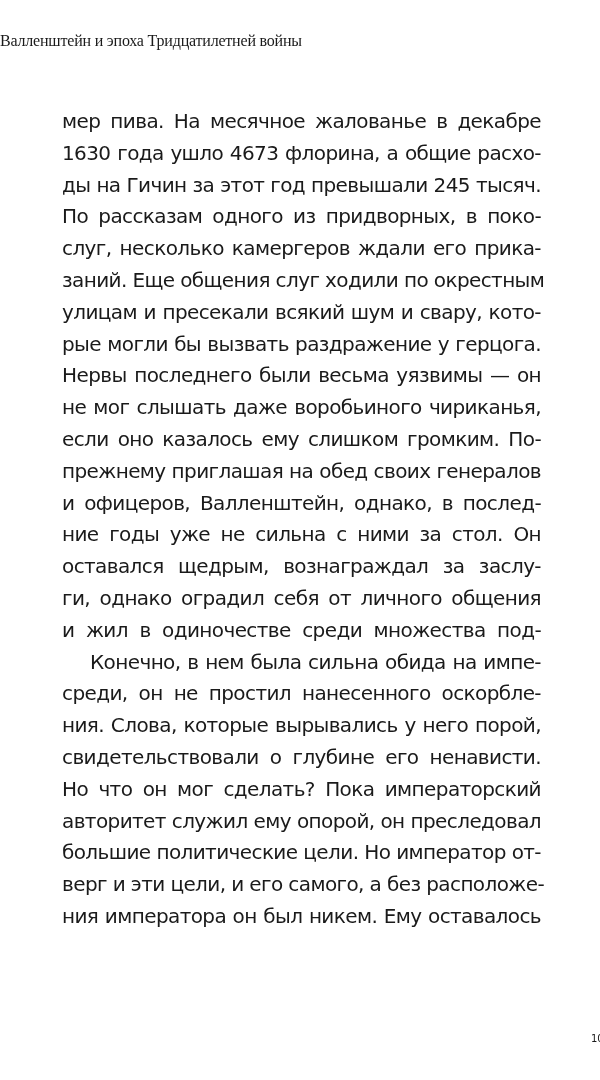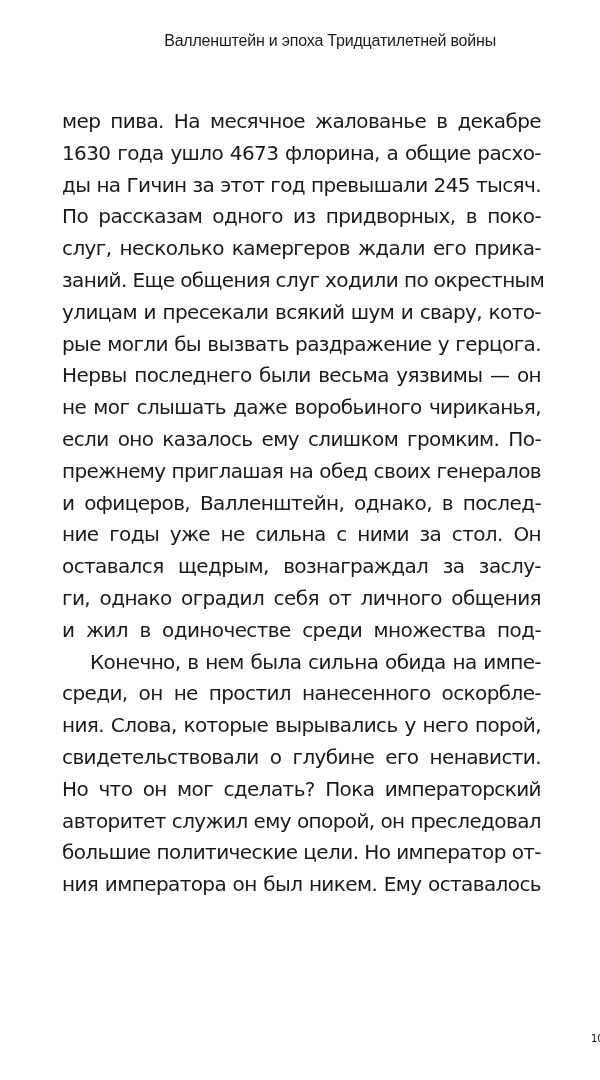--- a/index.html
+++ b/index.html
@@ -1,19 +1,19 @@
 <!DOCTYPE html>
 <html><head>
 <meta charset="utf-8">
 <style>
   html, body { margin: 0; padding: 0; background: #ffffff; }
   body { width: 600px; height: 1080px; position: relative; overflow: hidden; color: #1a1a1a; }
   .running-head {
-    position: absolute; top: 32px; left: 0; width: 496px; text-align: right;
-    font-family: Liberation Sans, sans-serif; font-size: 16px; letter-spacing: -0.2px;
+    position: absolute; top: 32px; left: 0; width: 496px; text-align: left;
+    font-family: Liberation Serif, serif; font-size: 16px; letter-spacing: -0.2px;
   }
   .body-text {
     position: absolute; top: 106px; left: 62px; width: 479px;
     font-family: "DejaVu Sans", sans-serif; font-size: 20px; line-height: 31.8px;
     letter-spacing: -0.6px;
   }
   .line { display: block; white-space: nowrap; text-align: justify; text-align-last: justify; height: 31.8px; overflow: visible; }
   .line.last { text-align-last: left; }
   .line.indent { padding-left: 28px; }
   .page-number {
@@ -44,16 +44,17 @@
   <span class="line">оставался щедрым, вознаграждал за заслу-</span>
   <span class="line">ги, однако оградил себя от личного общения</span>
   <span class="line">и жил в одиночестве среди множества под-</span>
   <span class="line indent">Конечно, в нем была сильна обида на импе-</span>
   <span class="line">среди, он не простил нанесенного оскорбле-</span>
   <span class="line">ния. Слова, которые вырывались у него порой,</span>
   <span class="line">свидетельствовали о глубине его ненависти.</span>
   <span class="line">Но что он мог сделать? Пока императорский</span>
   <span class="line">авторитет служил ему опорой, он преследовал</span>
   <span class="line">большие политические цели. Но император от-</span>
+  <span class="line">верг и эти цели, и его самого, а без расположе-</span>
   <span class="line">ния императора он был никем. Ему оставалось</span>
 </div>
 
 <div class="page-number">102</div>
 
 </body></html>

